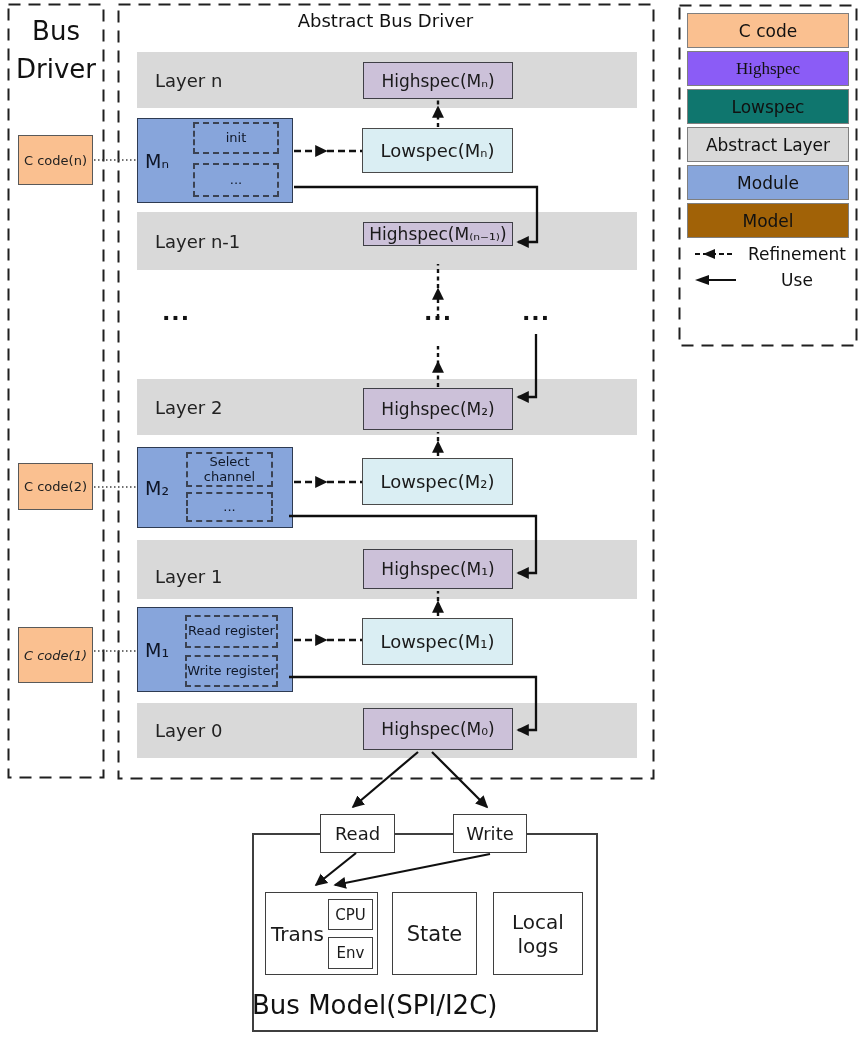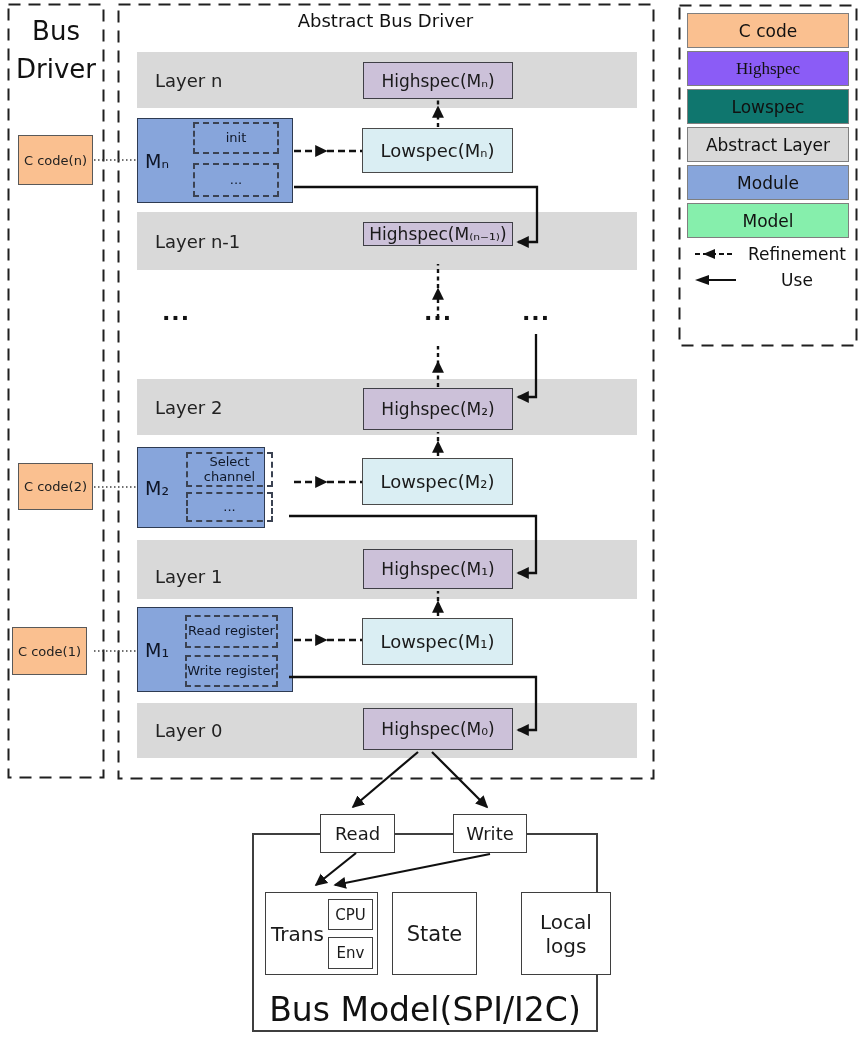--- a/index.html
+++ b/index.html
@@ -24,36 +24,36 @@
   .ccode{background:#FAC090;border:1.4px solid #595959;font-size:13px;color:#222;}
   .ellipsis{font-size:22px;font-weight:bold;letter-spacing:1px;color:#111;}
   
   .legend{padding-top:8px;}
   .swatch{width:160px;height:33px;margin:0 auto 3px auto;border:1.5px solid #7f7f7f;font-size:17px;color:#111;}
   .legend-row{display:flex;align-items:center;height:26px;padding-left:12px;}
   .legend-row .sample{width:46px;flex:0 0 46px;}
   .legend-row .lbl{flex:1;text-align:center;font-size:17px;color:#111;}
   
   .white-box{background:#fff;border:1.6px solid #3f3f3f;}
-  .busmodel-caption{font-size:33px;text-align:center;color:#111;}
+  .busmodel-caption{font-size:26px;text-align:left;color:#111;}
   svg.overlay{position:absolute;left:0;top:0;z-index:6;pointer-events:none;}
   .z1{z-index:1;} .z2{z-index:2;} .z3{z-index:3;}
 </style>
 </head>
 <body>
 
 <div class="canvas">
 
   <div class="abs panel-title z1" style="left:8px;top:12px;width:96px;">
     <div>Bus</div>
     <div>Driver</div>
   </div>
   <div class="abs flexc ccode z2" style="left:18px;top:135px;width:75px;height:50px;">C code(n)</div>
   <div class="abs flexc ccode z2" style="left:18px;top:463px;width:75px;height:47px;">C code(2)</div>
-  <div class="abs flexc ccode z2" style="left:12px;top:627px;width:75px;height:48px;">C code(1)</div>
+  <div class="abs flexc ccode z2" style="left:18px;top:627px;width:75px;height:56px;font-style:italic;">C code(1)</div>
 
   <div class="abs main-title z1" style="left:118px;top:10px;width:535px;">Abstract Bus Driver</div>
 
   <div class="abs band z1" style="left:137px;top:52px;width:500px;height:56px;"></div>
   <div class="abs band z1" style="left:137px;top:212px;width:500px;height:58px;"></div>
   <div class="abs band z1" style="left:137px;top:379px;width:500px;height:56px;"></div>
   <div class="abs band z1" style="left:137px;top:540px;width:500px;height:59px;"></div>
   <div class="abs band z1" style="left:137px;top:703px;width:500px;height:55px;"></div>
 
   <div class="abs band-label flexc z2" style="left:155px;top:52px;height:56px;">Layer n</div>
@@ -71,21 +71,21 @@
   <div class="abs flexc lspec z2" style="left:362px;top:128px;width:151px;height:45px;">Lowspec(Mₙ)</div>
   <div class="abs flexc lspec z2" style="left:362px;top:458px;width:151px;height:47px;">Lowspec(M₂)</div>
   <div class="abs flexc lspec z2" style="left:362px;top:618px;width:151px;height:47px;">Lowspec(M₁)</div>
 
   <div class="abs module z2" style="left:137px;top:118px;width:156px;height:85px;">
     <span class="module-label">Mₙ</span>
   </div>
   <div class="abs flexc fnbox z3" style="left:193px;top:122px;width:86px;height:32px;">init</div>
   <div class="abs flexc fnbox z3" style="left:193px;top:163px;width:86px;height:34px;">...</div>
 
-  <div class="abs module z2" style="left:137px;top:447px;width:128px;height:81px;">
+  <div class="abs module z2" style="left:137px;top:447px;width:156px;height:81px;">
     <span class="module-label">M₂</span>
   </div>
   <div class="abs flexc fnbox z3" style="left:186px;top:452px;width:87px;height:35px;">Select channel</div>
   <div class="abs flexc fnbox z3" style="left:186px;top:492px;width:87px;height:30px;">...</div>
 
   <div class="abs module z2" style="left:137px;top:607px;width:156px;height:85px;">
     <span class="module-label">M₁</span>
   </div>
   <div class="abs flexc fnbox z3" style="left:185px;top:615px;width:93px;height:33px;">Read register</div>
   <div class="abs flexc fnbox z3" style="left:185px;top:655px;width:93px;height:32px;">Write register</div>
@@ -93,21 +93,21 @@
   <div class="abs ellipsis z2" style="left:156px;top:300px;width:40px;text-align:center;">...</div>
   <div class="abs ellipsis z2" style="left:418px;top:300px;width:40px;text-align:center;">...</div>
   <div class="abs ellipsis z2" style="left:516px;top:300px;width:40px;text-align:center;">...</div>
 
   <div class="abs legend z1" style="left:679px;top:5px;width:178px;height:341px;">
     <div class="swatch flexc" style="background: rgb(250, 192, 144);">C code</div>
     <div class="swatch flexc" style="background: #8b5cf6; font-family: Liberation Serif, serif;">Highspec</div>
     <div class="swatch flexc" style="background: #0f766e;">Lowspec</div>
     <div class="swatch flexc" style="background: rgb(217, 217, 217);">Abstract Layer</div>
     <div class="swatch flexc" style="background: rgb(135, 165, 219);">Module</div>
-    <div class="swatch flexc" style="background: #86efac;">Model</div>
+    <div class="swatch flexc" style="background: #a16207;">Model</div>
 
     <div class="legend-row">
       <span class="sample">
         <svg width="46" height="12">
           <line x1="4" y1="6" x2="43" y2="6" stroke="#111" stroke-width="2.2" stroke-dasharray="5 3"></line>
           <polygon points="24,1 24,11 12,6" fill="#111"></polygon>
         </svg>
       </span>
       <span class="lbl">Refinement</span>
     </div>
@@ -125,21 +125,21 @@
   <div class="abs white-box z1" style="left:252px;top:833px;width:346px;height:199px;border-width:2px;"></div>
   <div class="abs flexc white-box z2" style="left:320px;top:814px;width:75px;height:39px;font-size:18px;">Read</div>
   <div class="abs flexc white-box z2" style="left:453px;top:814px;width:74px;height:39px;font-size:18px;">Write</div>
 
   <div class="abs white-box z2" style="left:265px;top:892px;width:113px;height:83px;">
     <span style="position:absolute;left:5px;top:50%;transform:translateY(-50%);font-size:20px;">Trans</span>
   </div>
   <div class="abs flexc white-box z3" style="left:328px;top:899px;width:45px;height:31px;font-size:15px;">CPU</div>
   <div class="abs flexc white-box z3" style="left:328px;top:937px;width:45px;height:32px;font-size:15px;">Env</div>
   <div class="abs flexc white-box z2" style="left:392px;top:892px;width:85px;height:83px;font-size:21px;">State</div>
-  <div class="abs flexc white-box z2" style="left:493px;top:892px;width:90px;height:83px;font-size:20px;line-height:1.2;margin-left:28px;">Local logs</div>
+  <div class="abs flexc white-box z2" style="left:493px;top:892px;width:90px;height:83px;font-size:20px;line-height:1.2;">Local logs</div>
   <div class="abs busmodel-caption z2" style="left:252px;top:990px;width:346px;">Bus Model(SPI/I2C)</div>
 
   <svg class="overlay" width="859" height="1042" viewBox="0 0 859 1042">
     <defs>
       <marker id="arr" viewBox="0 0 12 12" refX="10" refY="6" markerWidth="13" markerHeight="13" markerUnits="userSpaceOnUse" orient="auto">
         <path d="M0,0.5 L11.5,6 L0,11.5 z" fill="#111"></path>
       </marker>
     </defs>
 
     <g fill="none" stroke="#1f1f1f" stroke-width="2" stroke-dasharray="12 8">

